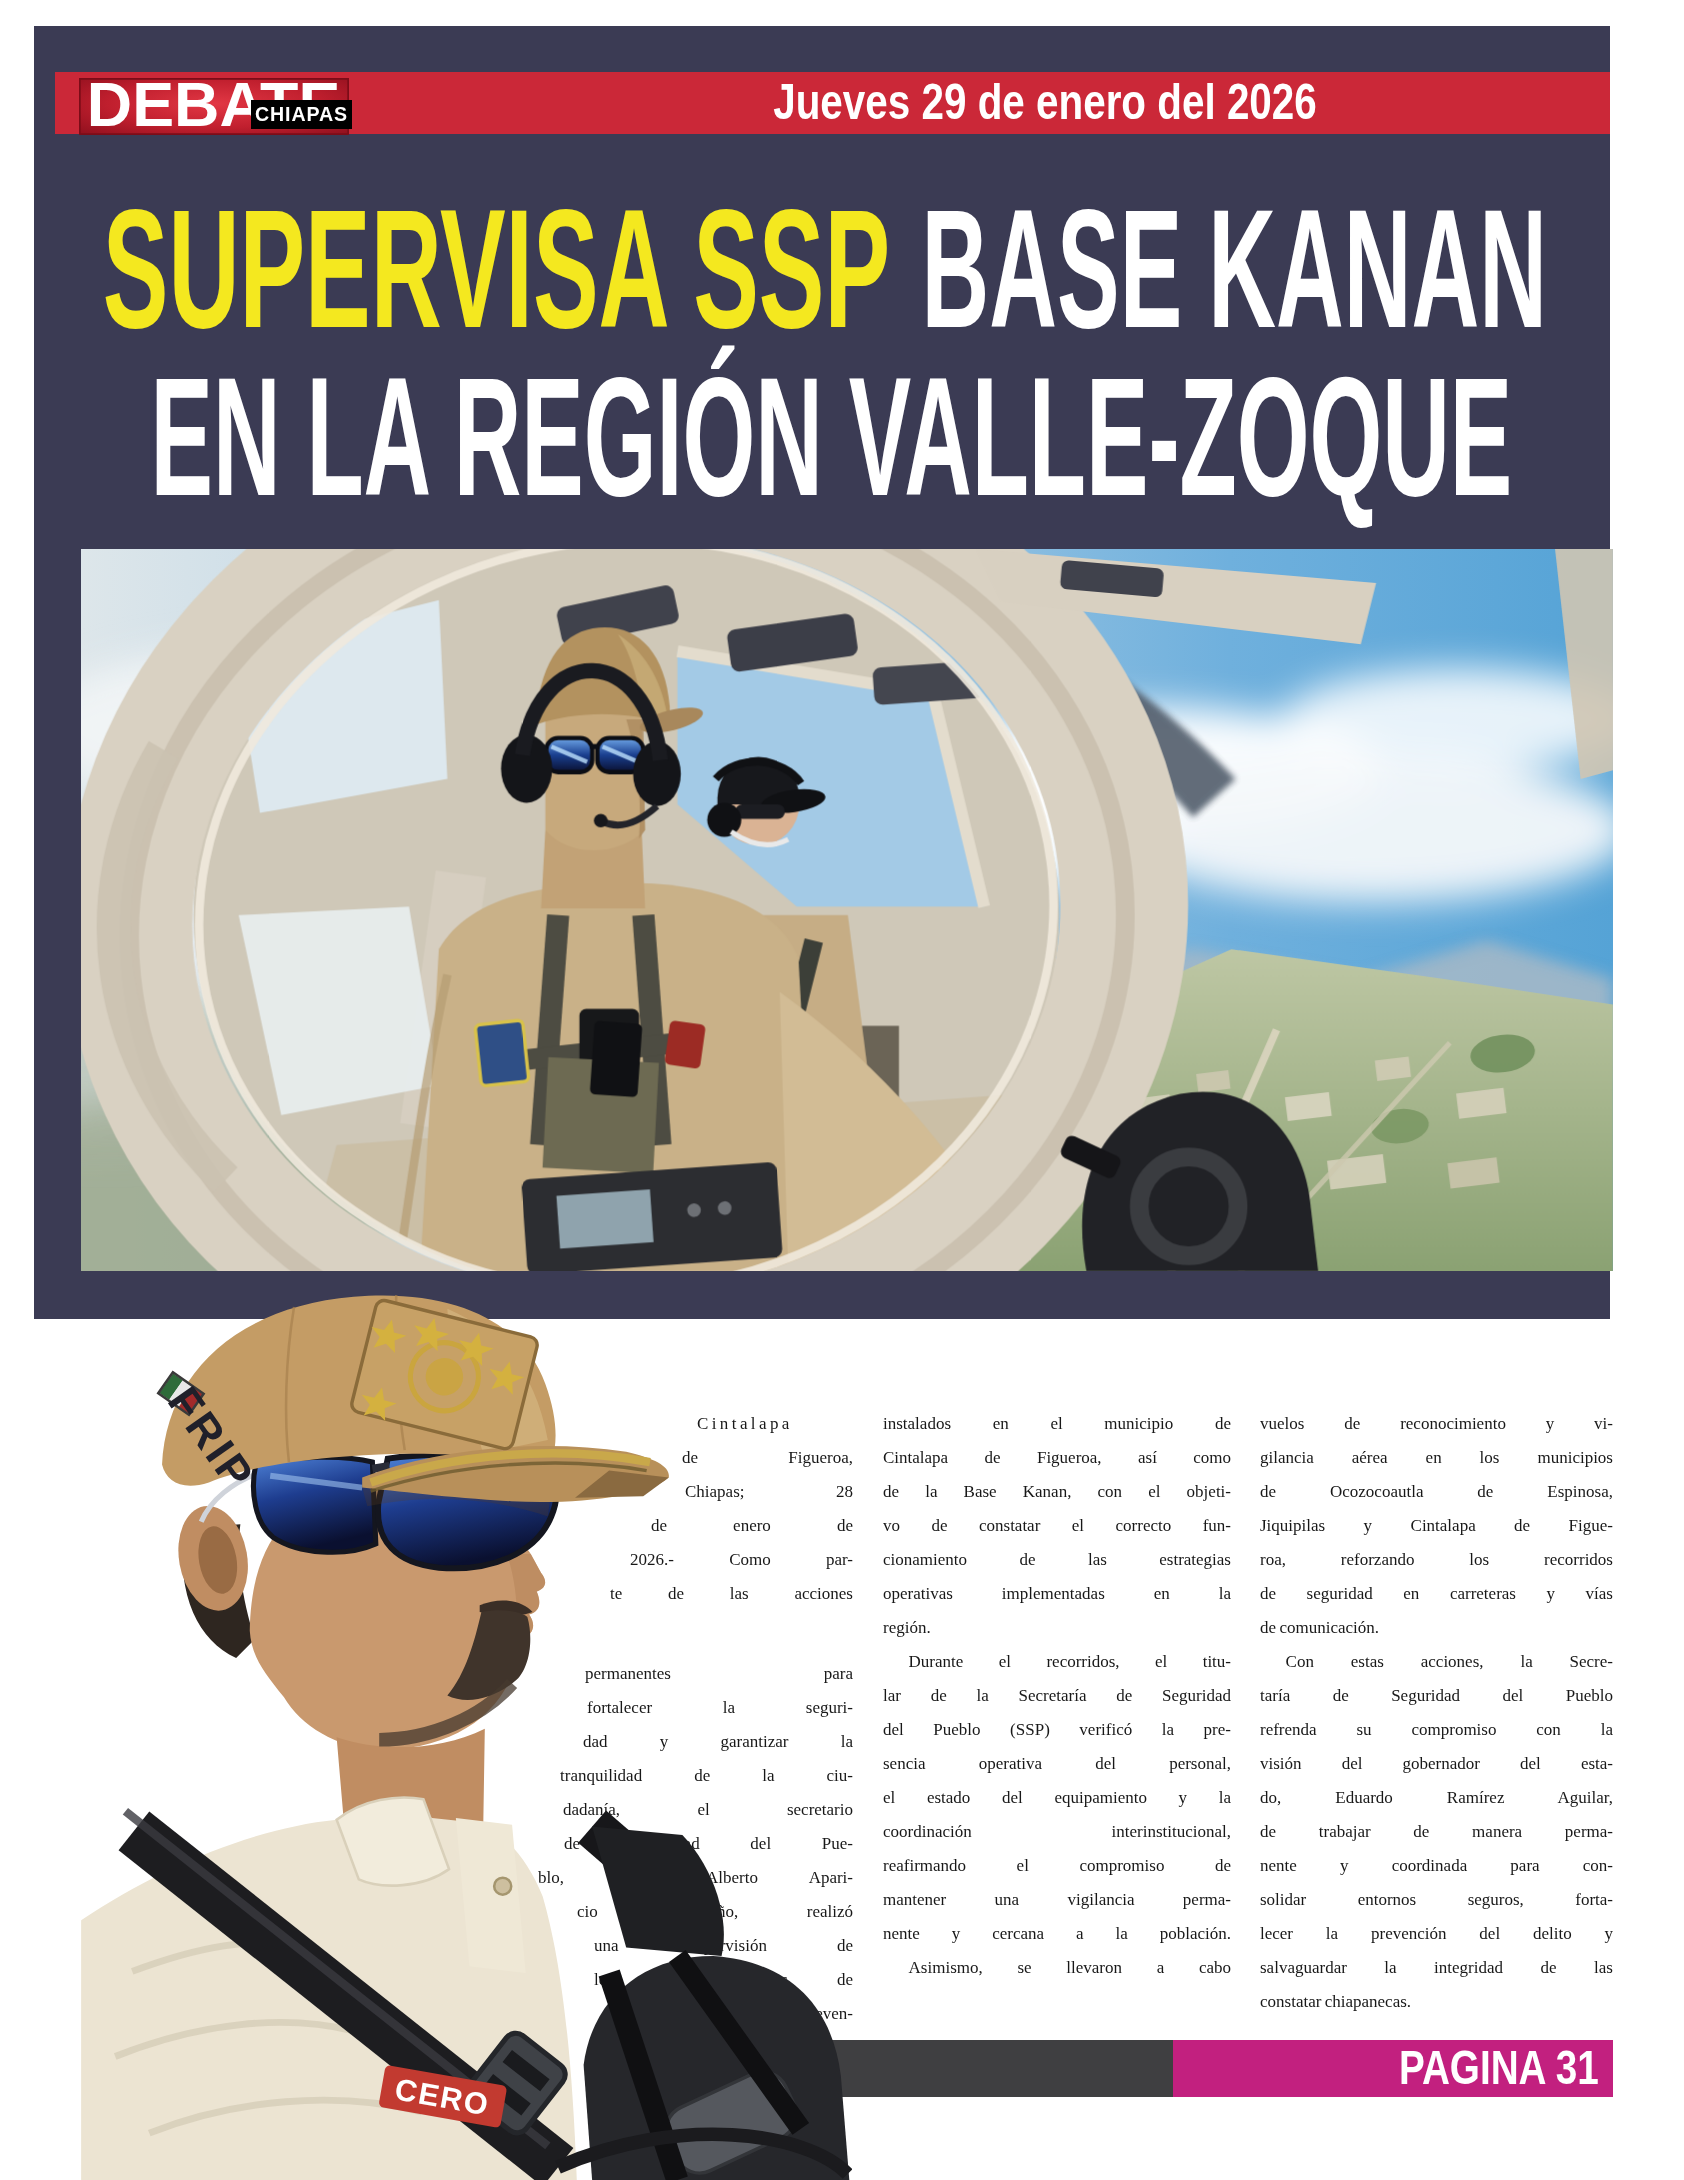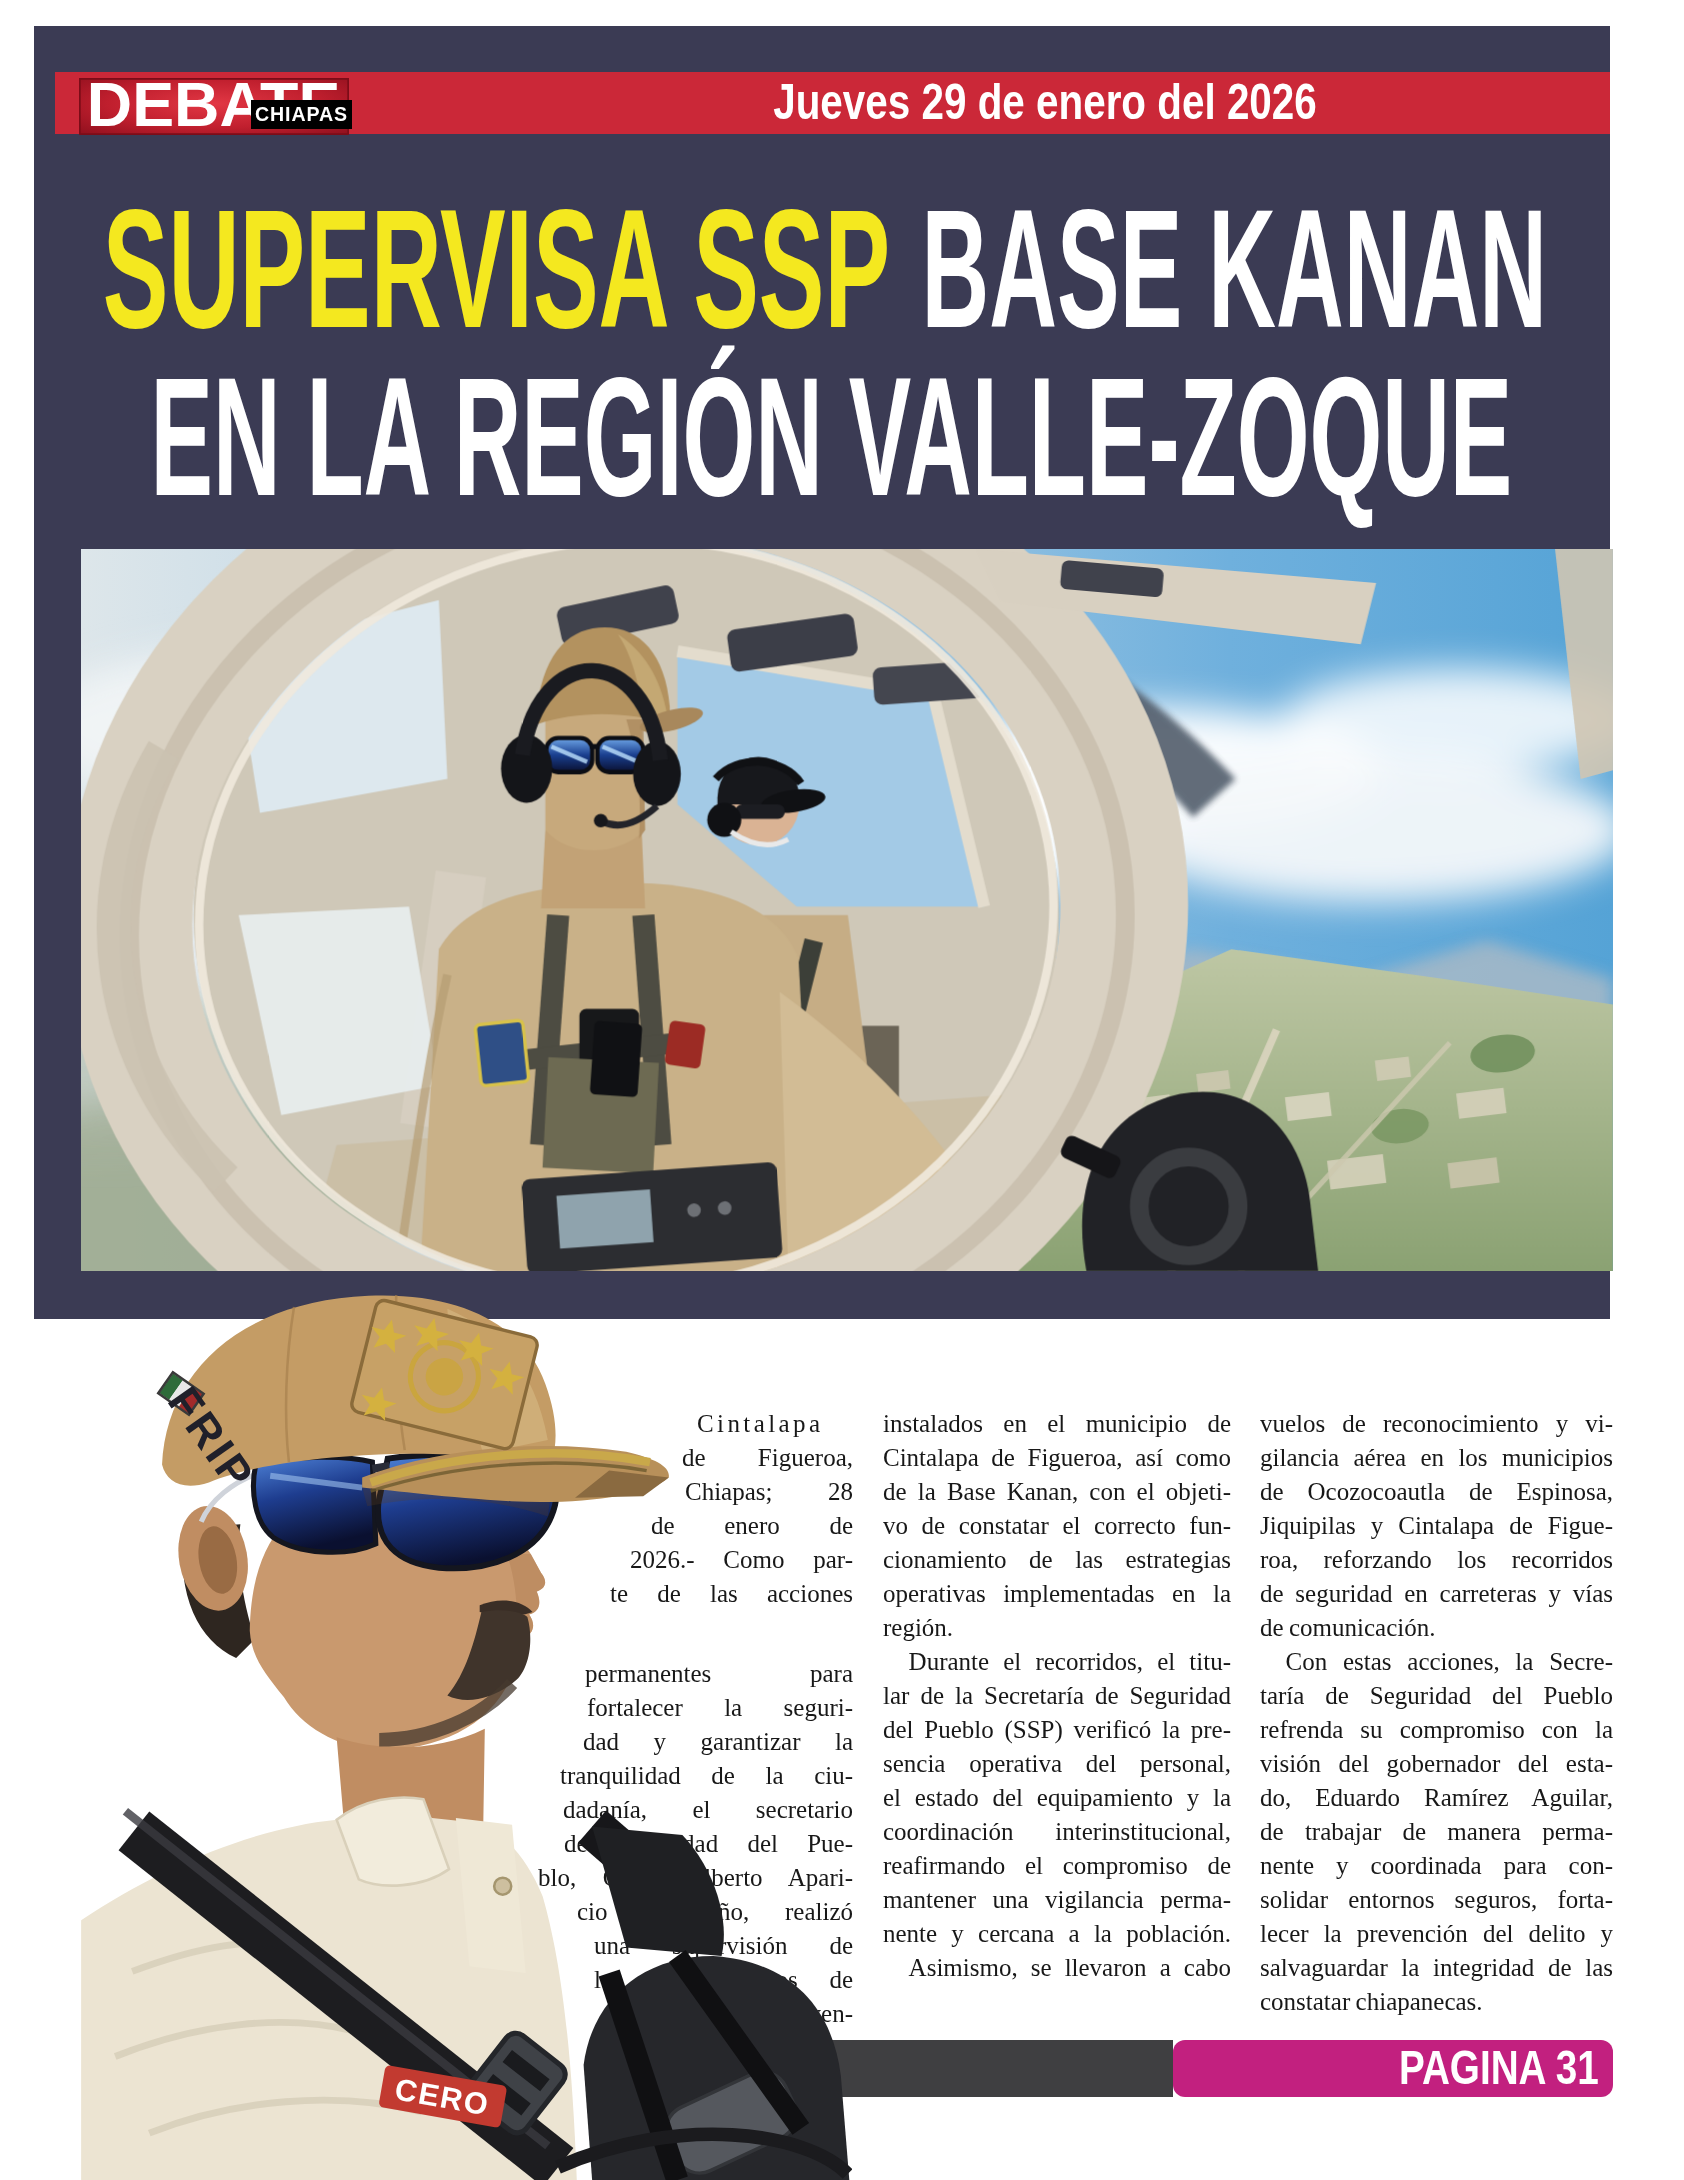--- a/index.html
+++ b/index.html
@@ -14,31 +14,31 @@
         box-shadow:inset 0 0 0 1.7px #7c0c18;}
   #chiapas{left:251px;top:100px;width:101px;height:29px;background:#000000;z-index:4;
         color:#fff;font-weight:bold;font-size:19.6px;line-height:29px;text-align:center;letter-spacing:0.9px;}
   #datesvg{left:764px;top:72px;width:562px;height:62px;z-index:3;}
   #headlinesvg{left:34px;top:153px;width:1576px;height:400px;z-index:2;}
   svg text{font-family:"Liberation Sans",sans-serif;}
   
   #hero{left:81px;top:549px;width:1532px;height:722px;z-index:2;}
   
   .col{position:absolute;top:1407px;z-index:3;font-family:"Liberation Serif",serif;
-       font-size:25px;line-height:34px;color:#181818;word-spacing:-0.9px;}
+       font-size:17px;line-height:34px;color:#181818;word-spacing:-0.9px;}
   #col1{left:481px;width:372px;}
   #col2{left:883px;width:348px;}
   #col3{left:1260px;width:353px;}
   .tline{text-align:justify;text-align-last:justify;white-space:normal;}
   .tline.noj{text-align-last:left;}
   
   #graybar{left:596px;top:2040px;width:577px;height:57px;background:#3f3f41;z-index:3;}
   #mglyph{left:677px;top:2043px;z-index:3;color:#fff;font-weight:bold;font-size:48px;
           transform:scaleX(.85);transform-origin:left;}
-  #magentabar{left:1173px;top:2040px;width:440px;height:57px;background:#c2207f;z-index:3;border-radius:12px;}
+  #magentabar{left:1173px;top:2040px;width:440px;height:57px;background:#c2207f;z-index:3;}
   #pagsvg{position:absolute;left:0;top:0;width:440px;height:57px;}
   
   #figure{left:81px;top:1273px;width:771px;height:907px;z-index:4;}
 </style>
 </head>
 <body>
 
 <div id="panel" class="abs"></div>
 <div id="redbar" class="abs"></div>
 

